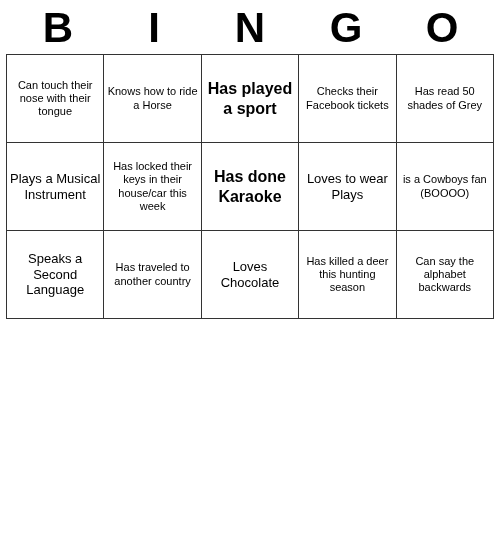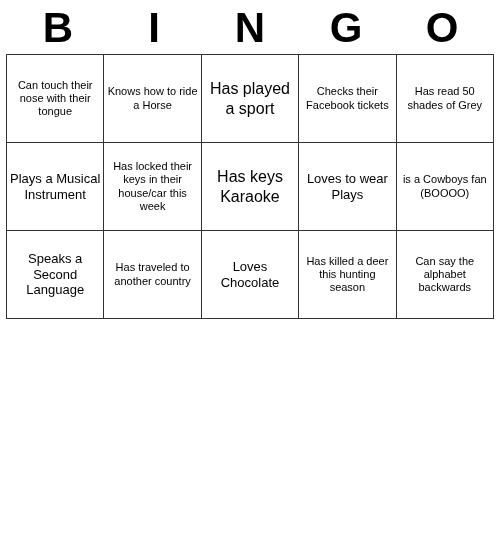--- a/index.html
+++ b/index.html
@@ -34,21 +34,21 @@
       width: 96px;
       height: 88px;
       border: 1.5px solid #333;
       text-align: center;
       vertical-align: middle;
       padding: 3px;
       line-height: 1.2;
     }
     .bingo-grid td.large {
       font-size: 16px;
-      font-weight: normal;
+      font-weight: bold;
     }
     .bingo-grid td.small {
       font-size: 11px;
     }
     .bingo-grid td.medium {
       font-size: 13px;
     }
   </style>
 </head>
 <body>
@@ -66,21 +66,21 @@
   <tr>
         <td class="small">Can touch their nose with their tongue</td>
         <td class="small">Knows how to ride a Horse</td>
         <td class="large">Has played a sport</td>
         <td class="small">Checks their Facebook tickets</td>
         <td class="small">Has read 50 shades of Grey</td>
       </tr>
       <tr>
         <td class="medium">Plays a Musical Instrument</td>
         <td class="small">Has locked their keys in their house/car this week</td>
-        <td class="large">Has keys Karaoke</td>
+        <td class="large">Has done Karaoke</td>
         <td class="medium">Loves to wear Plays</td>
         <td class="small">is a Cowboys fan (BOOOO)</td>
       </tr>
       <tr>
         <td class="medium">Speaks a Second Language</td>
         <td class="small">Has traveled to another country</td>
         <td class="medium">Loves Chocolate</td>
         <td class="small">Has killed a deer this hunting season</td>
         <td class="small">Can say the alphabet backwards</td>
       </tr>

